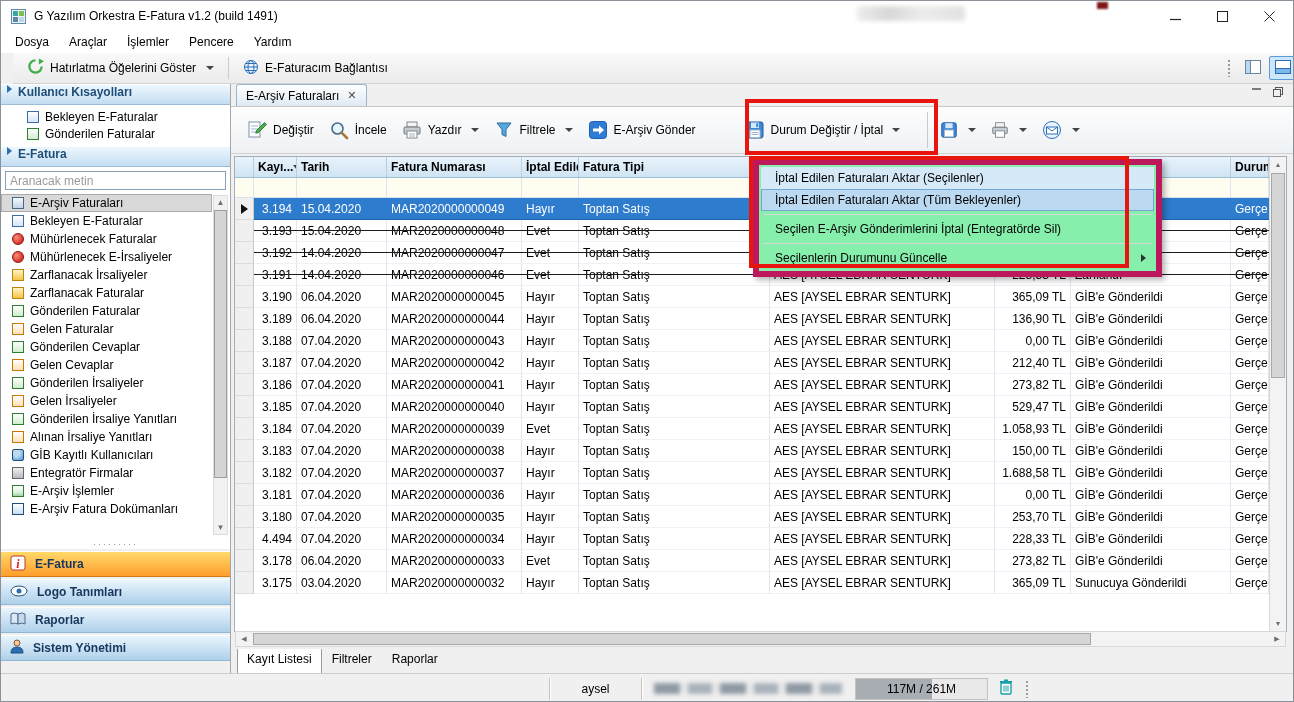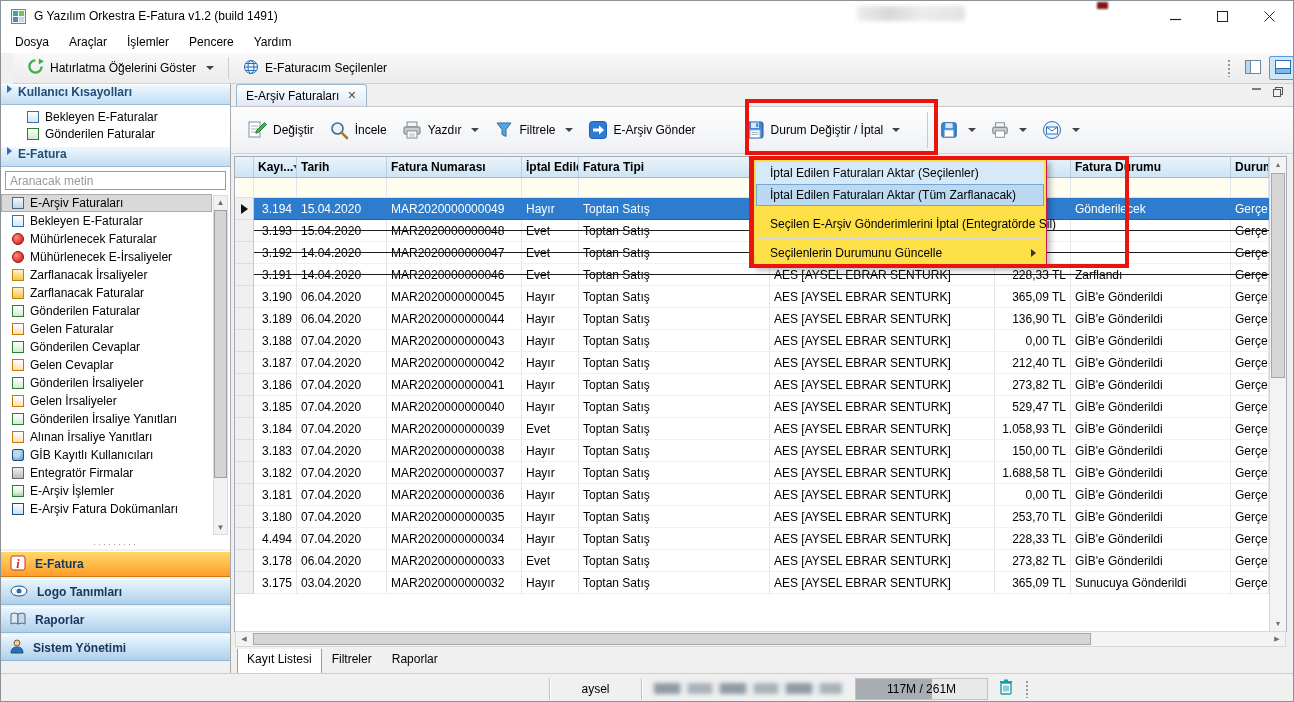--- a/index.html
+++ b/index.html
@@ -105,21 +105,21 @@
 .sb-cell{height:22px;border-left:1px solid #c3c3c3;box-shadow:inset 1px 0 0 #fff;display:flex;align-items:center;justify-content:center}
 .cell-user{width:92px;margin-left:548px}
 .cell-blur{width:212px;overflow:hidden}
 .blur-strips{width:188px;height:11px;filter:blur(2px);background:repeating-linear-gradient(90deg,#8f9aa4 0 26px,#e8e8e8 26px 34px,#a9b2ba 34px 58px,#e8e8e8 58px 66px)}
 .cell-mem{width:133px;position:relative;border:1px solid #c3c3c3;background:#e9e9e9;margin-left:2px;box-shadow:none}
 .mem-fill{position:absolute;left:0;top:0;bottom:0;width:58%;background:#a8adb3}
 .mem-text{position:relative;z-index:1}
 .trash-btn{width:26px;height:24px;display:flex;align-items:center;justify-content:center;background:transparent;border:0;margin-left:5px}
 
 
-.context-menu{position:absolute;left:752px;top:158px;width:294px;background:#fde047;border:1px solid #be185d;box-shadow:3px 3px 6px rgba(0,0,0,.3);padding:2px;z-index:50}
+.context-menu{position:absolute;left:752px;top:158px;width:409px;background:#86efac;border:6px solid #be185d;box-shadow:3px 3px 6px rgba(0,0,0,.3);padding:2px;z-index:50}
 .cmi{height:22px;display:flex;align-items:center;padding:0 8px 0 14px;white-space:nowrap;cursor:default}
 .cmi.highlight{background:#d6e9f8}
 .cmi.hover{background:#bcd9f2;outline:1px solid #74a7d4;outline-offset:-1px}
 .cmsep{height:1px;background:#d9d9d9;margin:3px 2px}
 .subarrow{margin-left:auto;width:0;height:0;border-top:4px solid transparent;border-bottom:4px solid transparent;border-left:5px solid #333}
 
 
 .redrect{position:absolute;border:4px solid #e8150f;z-index:60;pointer-events:none}
 .rr1{left:744px;top:98px;width:193px;height:56px}
 .rr2{left:748px;top:155px;width:380px;height:112px}
@@ -181,21 +181,21 @@
     </button>
     <span class="vsep"></span>
     <button class="ttb-btn">
       <span><svg width="16" height="16" viewBox="0 0 16 16">
             <circle cx="8" cy="8" r="6.5" fill="#eaf4ff" stroke="#2a6fb5"></circle>
             <ellipse cx="8" cy="8" rx="3" ry="6.5" fill="none" stroke="#2a6fb5"></ellipse>
             <line x1="1.5" y1="8" x2="14.5" y2="8" stroke="#2a6fb5"></line>
             <line x1="2.8" y1="4.5" x2="13.2" y2="4.5" stroke="#2a6fb5"></line>
             <line x1="2.8" y1="11.5" x2="13.2" y2="11.5" stroke="#2a6fb5"></line>
           </svg></span>
-      <span>E-Faturacım Seçilenler</span>
+      <span>E-Faturacım Bağlantısı</span>
     </button>
     <span class="spacer"></span>
     <span class="grip-v"></span>
     <button class="icon-btn">
       <span><svg width="16" height="14" viewBox="0 0 16 14">
             <rect x="0.5" y="0.5" width="15" height="13" fill="#fff" stroke="#6a86a0"></rect>
             <rect x="0.5" y="0.5" width="5" height="13" fill="#bcd8ee" stroke="#6a86a0"></rect>
           </svg></span>
     </button>
     <button class="icon-btn active">
@@ -763,21 +763,21 @@
           </svg></span>
     </button>
     <span class="grip-v" style="margin-left:6px"></span>
   </div>
 
   <div class="context-menu">
       <div class="cmi highlight">
         <span>İptal Edilen Faturaları Aktar (Seçilenler)</span>
       </div>
       <div class="cmi hover">
-        <span>İptal Edilen Faturaları Aktar (Tüm Zarflanacak)</span>
+        <span>İptal Edilen Faturaları Aktar (Tüm Bekleyenler)</span>
       </div>
       <div class="cmsep"></div>
       <div class="cmi">
         <span>Seçilen E-Arşiv Gönderimlerini İptal (Entegratörde Sil)</span>
       </div>
       <div class="cmsep"></div>
       <div class="cmi">
         <span>Seçilenlerin Durumunu Güncelle</span>
         <span class="subarrow"></span>
       </div>

